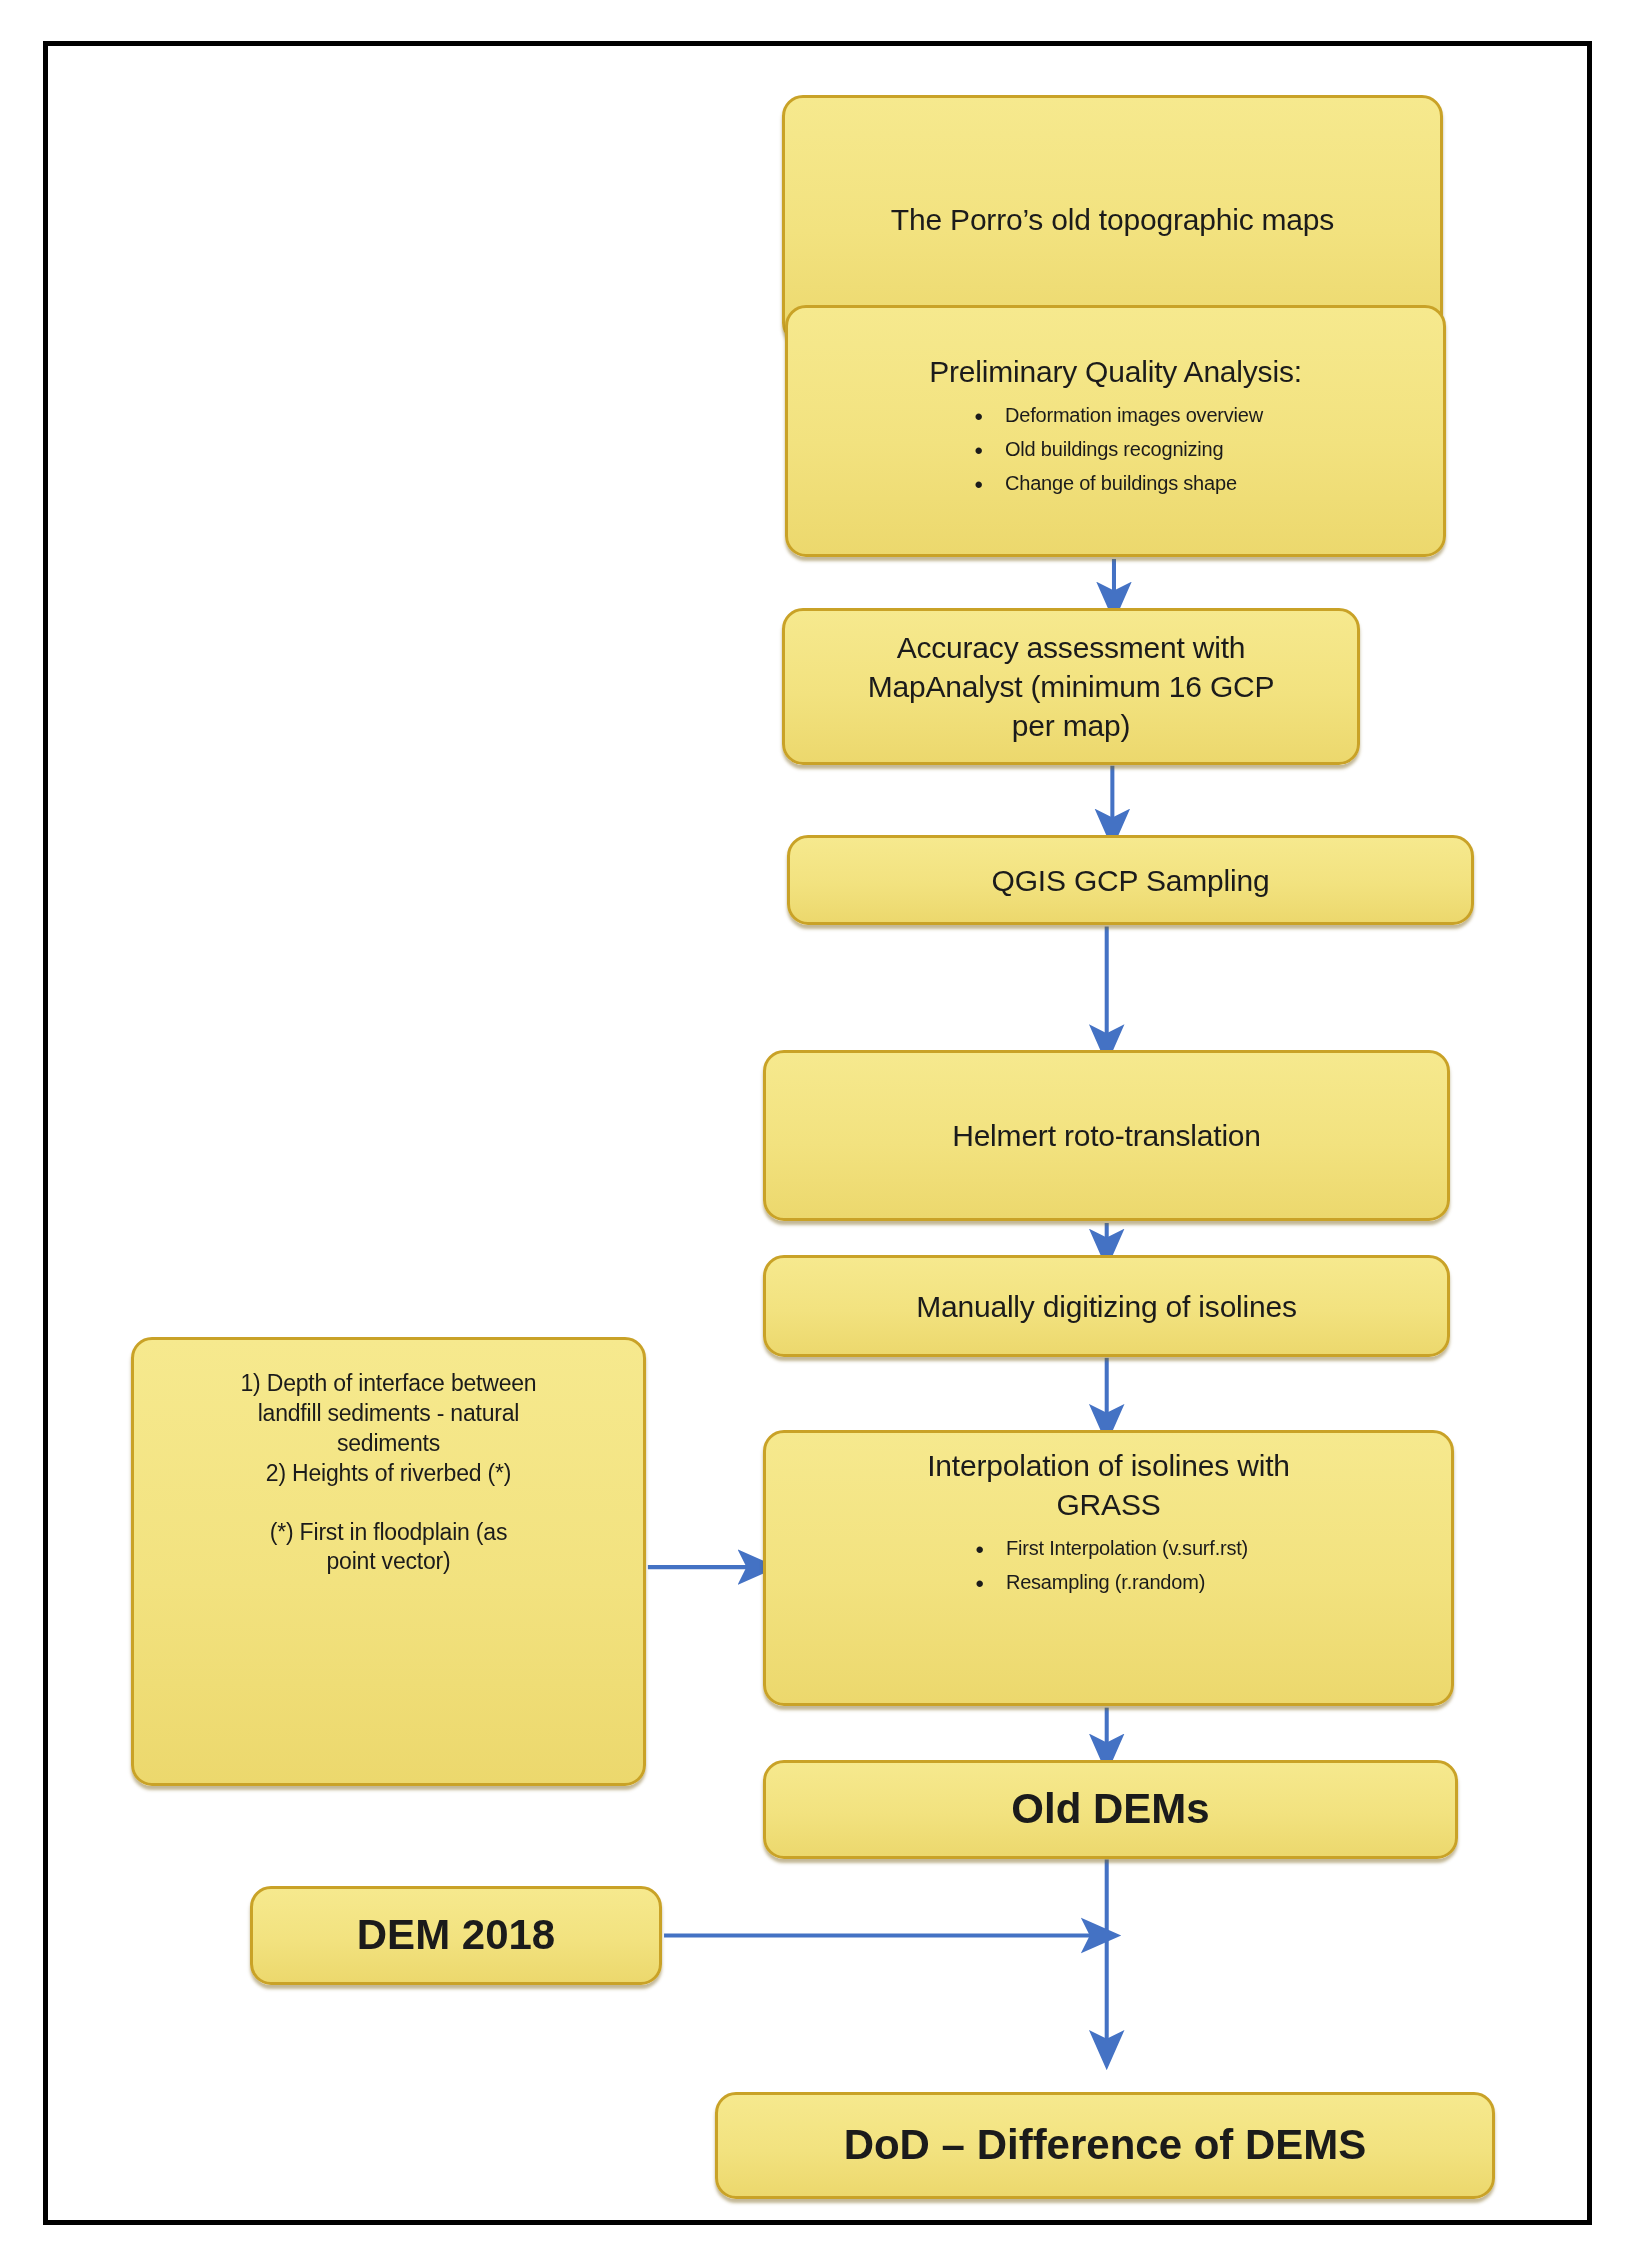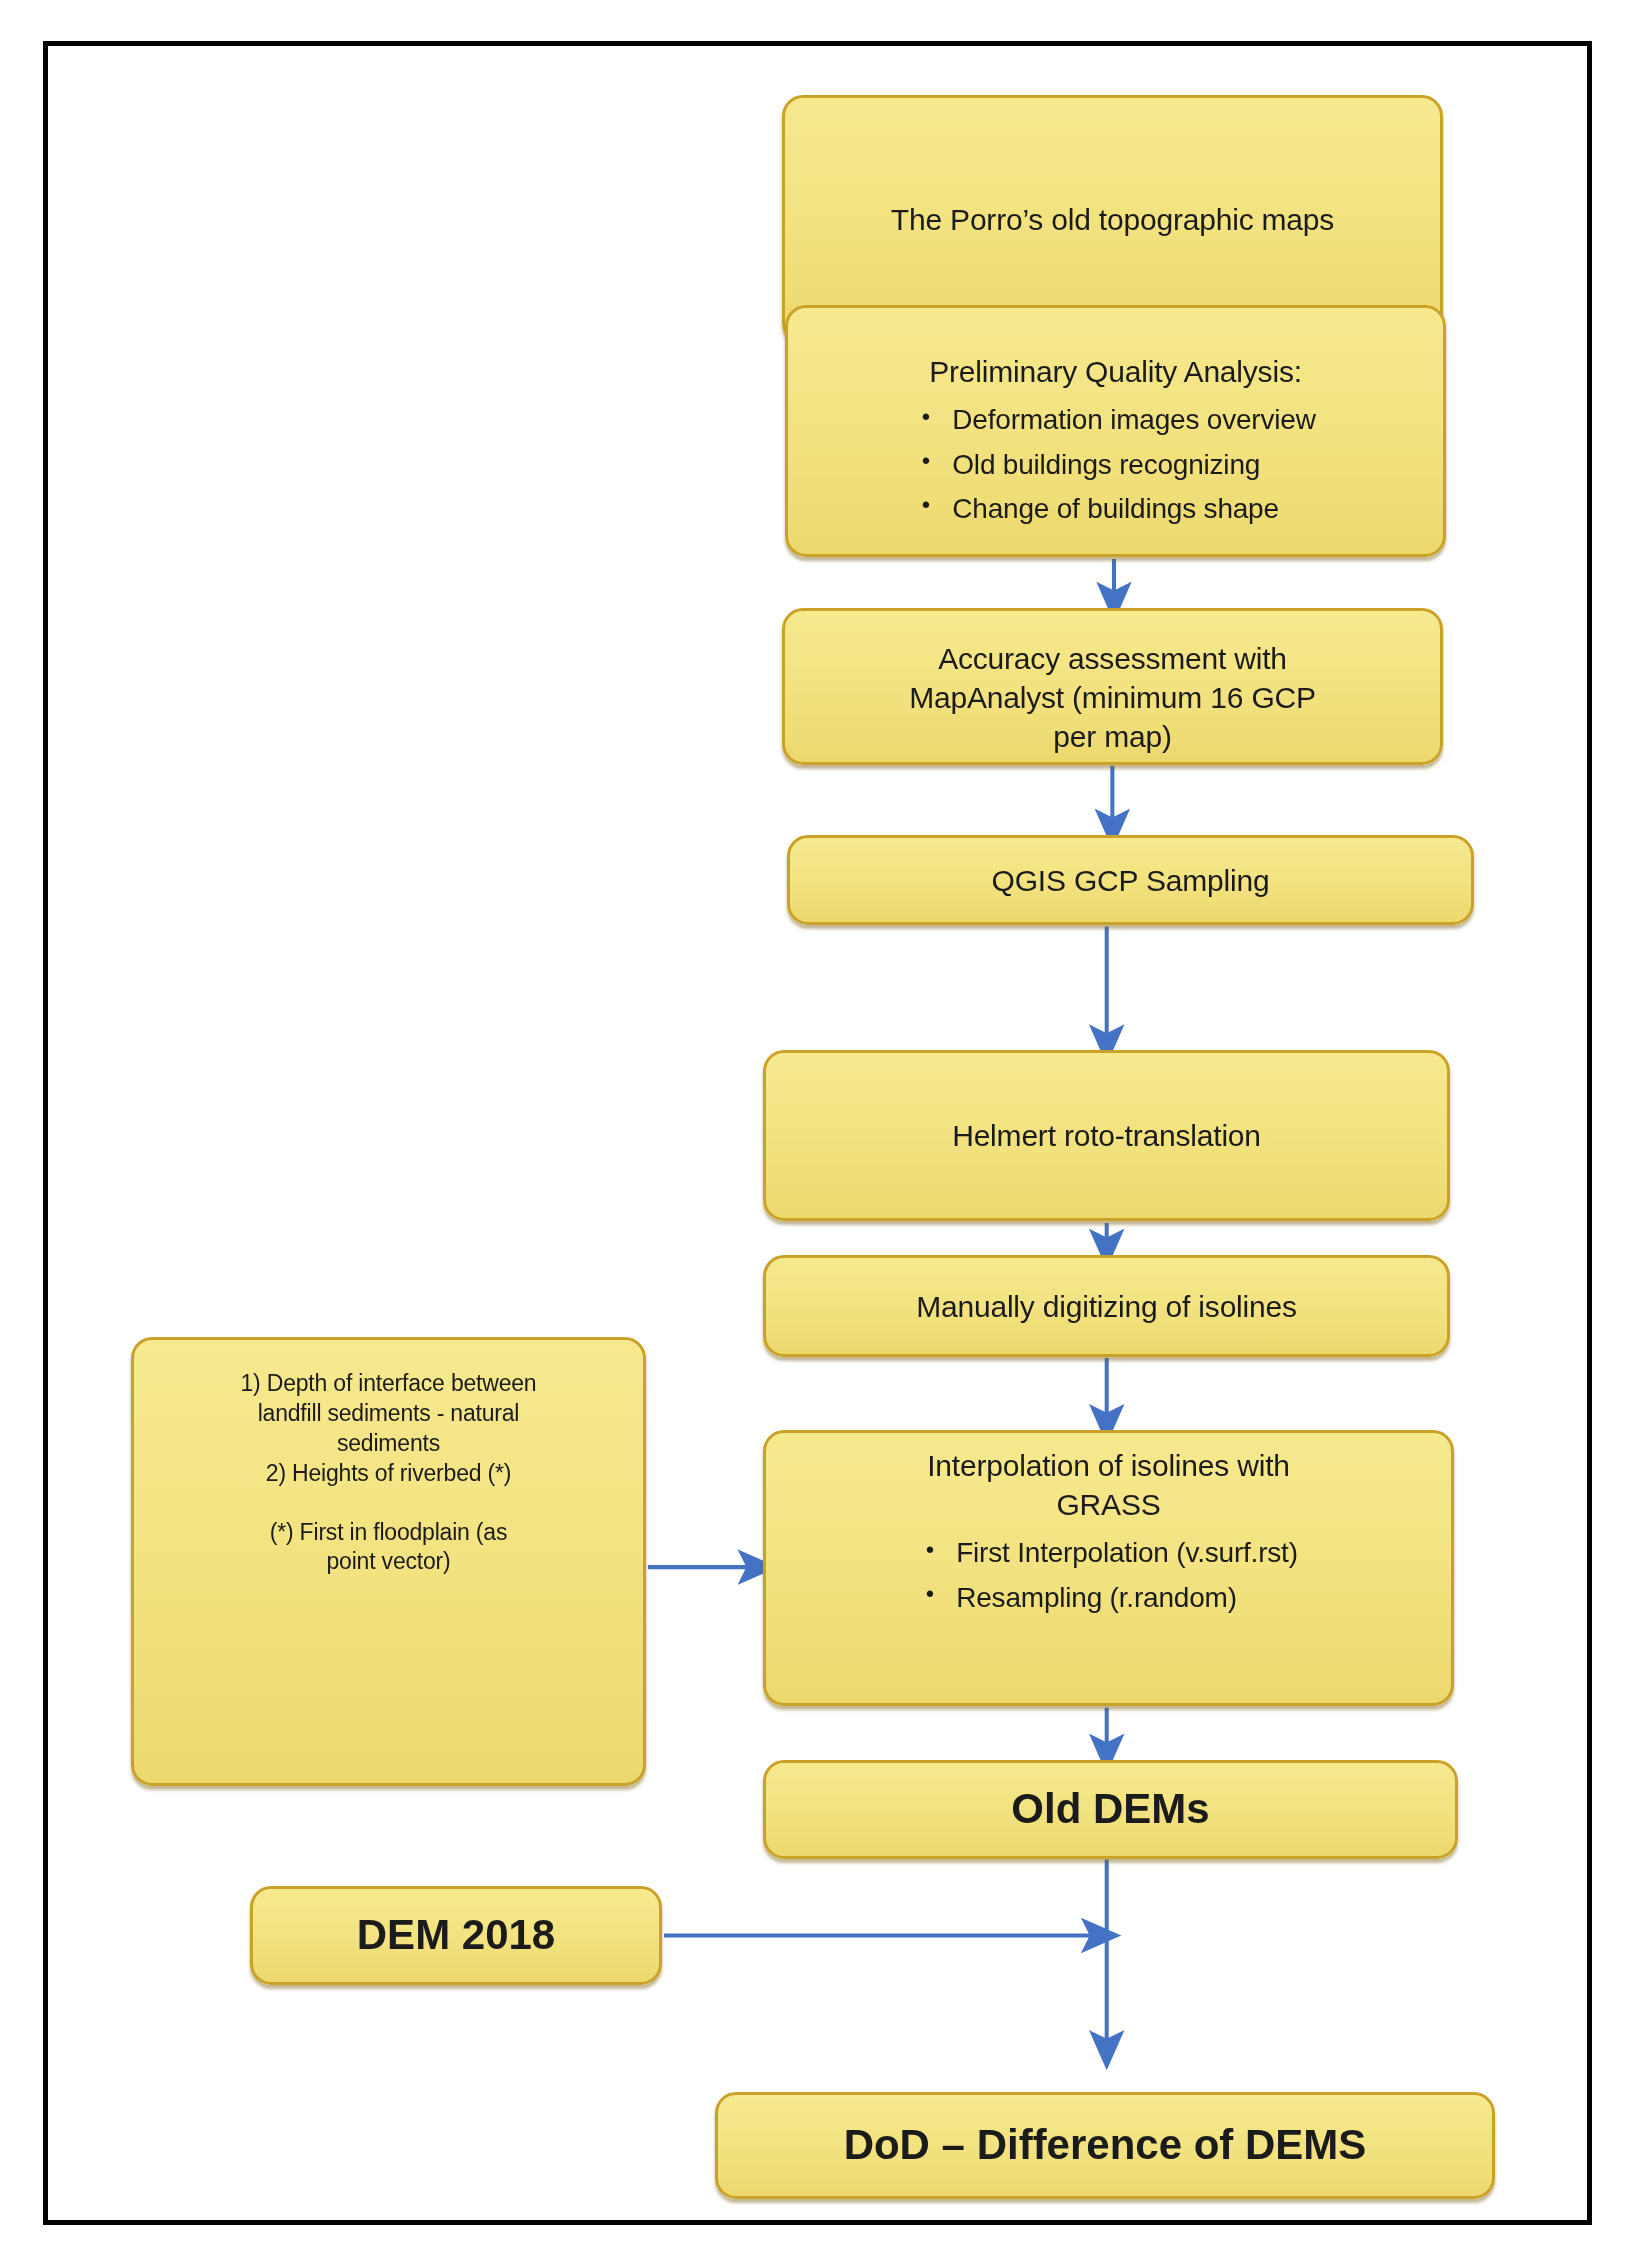--- a/index.html
+++ b/index.html
@@ -64,21 +64,21 @@
   }
 
   .bullets {
     list-style: none;
     margin: 3.2px 0 0 0;
     padding: 0;
     text-align: left;
     align-self: center;
   }
   .bullets li {
-    font-size: 28px;
+    font-size: 20px;
     letter-spacing: -0.2px;
     margin: 8px 0;
     padding-left: 37px;
     position: relative;
     white-space: nowrap;
   }
   .bullets li::before {
     content: "\2022";
     position: absolute;
     left: 6.5px;
@@ -90,21 +90,21 @@
     font-size: 23px;
     letter-spacing: -0.2px;
     white-space: pre-line;
     text-align: center;
   }
   .spacer-line { height: 29px; }
 
   
   #n-source        { left: 782px;  top: 95px;  width: 661px;  height: 249px; }
   #n-quality       { left: 785px;  top: 305px;  width: 661px;  height: 252px; }
-  #n-accuracy      { left: 782px;  top: 608px;  width: 661px;  height: 157px; justify-content: flex-end; }
+  #n-accuracy      { left: 782px;  top: 608px;  width: 578px;  height: 157px; }
   #n-qgis          { left: 787px;  top: 835px; width: 687px;  height: 90px; }
   #n-helmert       { left: 763px;  top: 1050px; width: 687px;  height: 171px; }
   #n-digitizing    { left: 763px;  top: 1255px; width: 687px;  height: 102px; }
   #n-inputs        { left: 131px;  top: 1337px; width: 515px;  height: 449px; }
   #n-interp        { left: 763px;  top: 1430px; width: 691px;  height: 276px; }
   #n-olddems       { left: 763px;  top: 1760px; width: 695px;  height: 99px; }
   #n-dem2018       { left: 250px;  top: 1886px; width: 412px;  height: 99px; }
   #n-dod           { left: 715px;  top: 2056px; width: 780px;  height: 107px; margin-top: 36px; }
 
   #n-interp { justify-content: flex-start; padding-top: 13px; }

